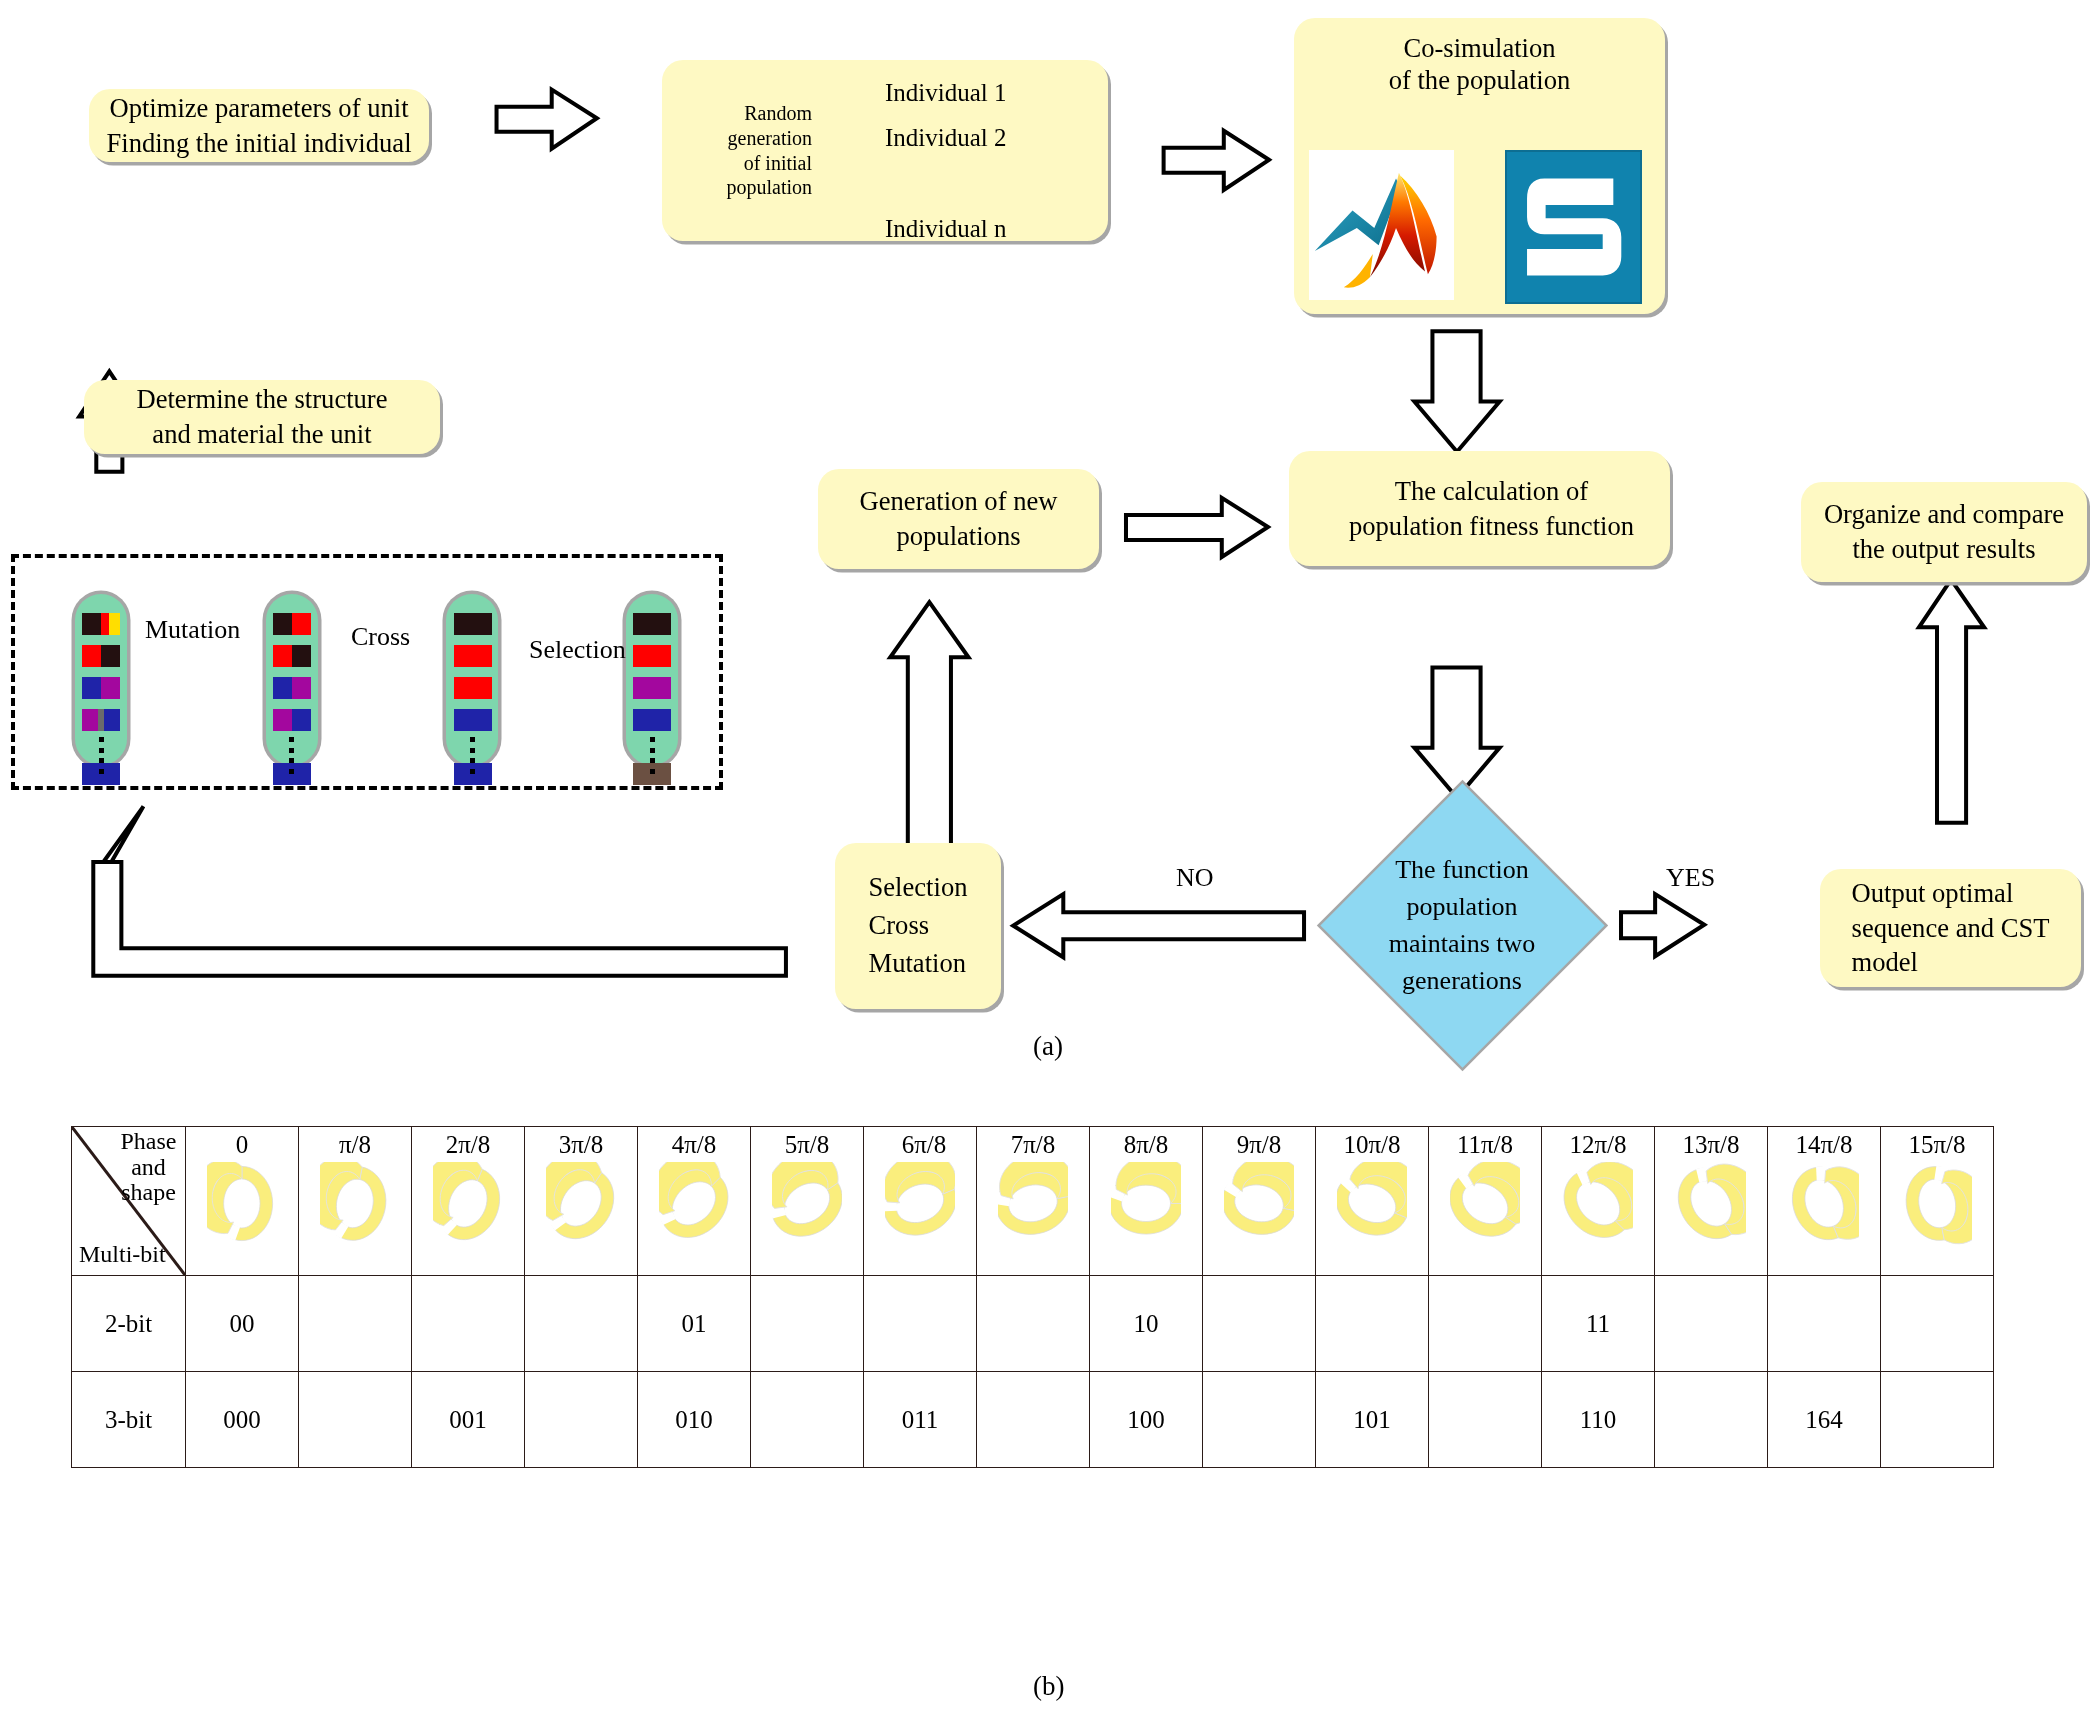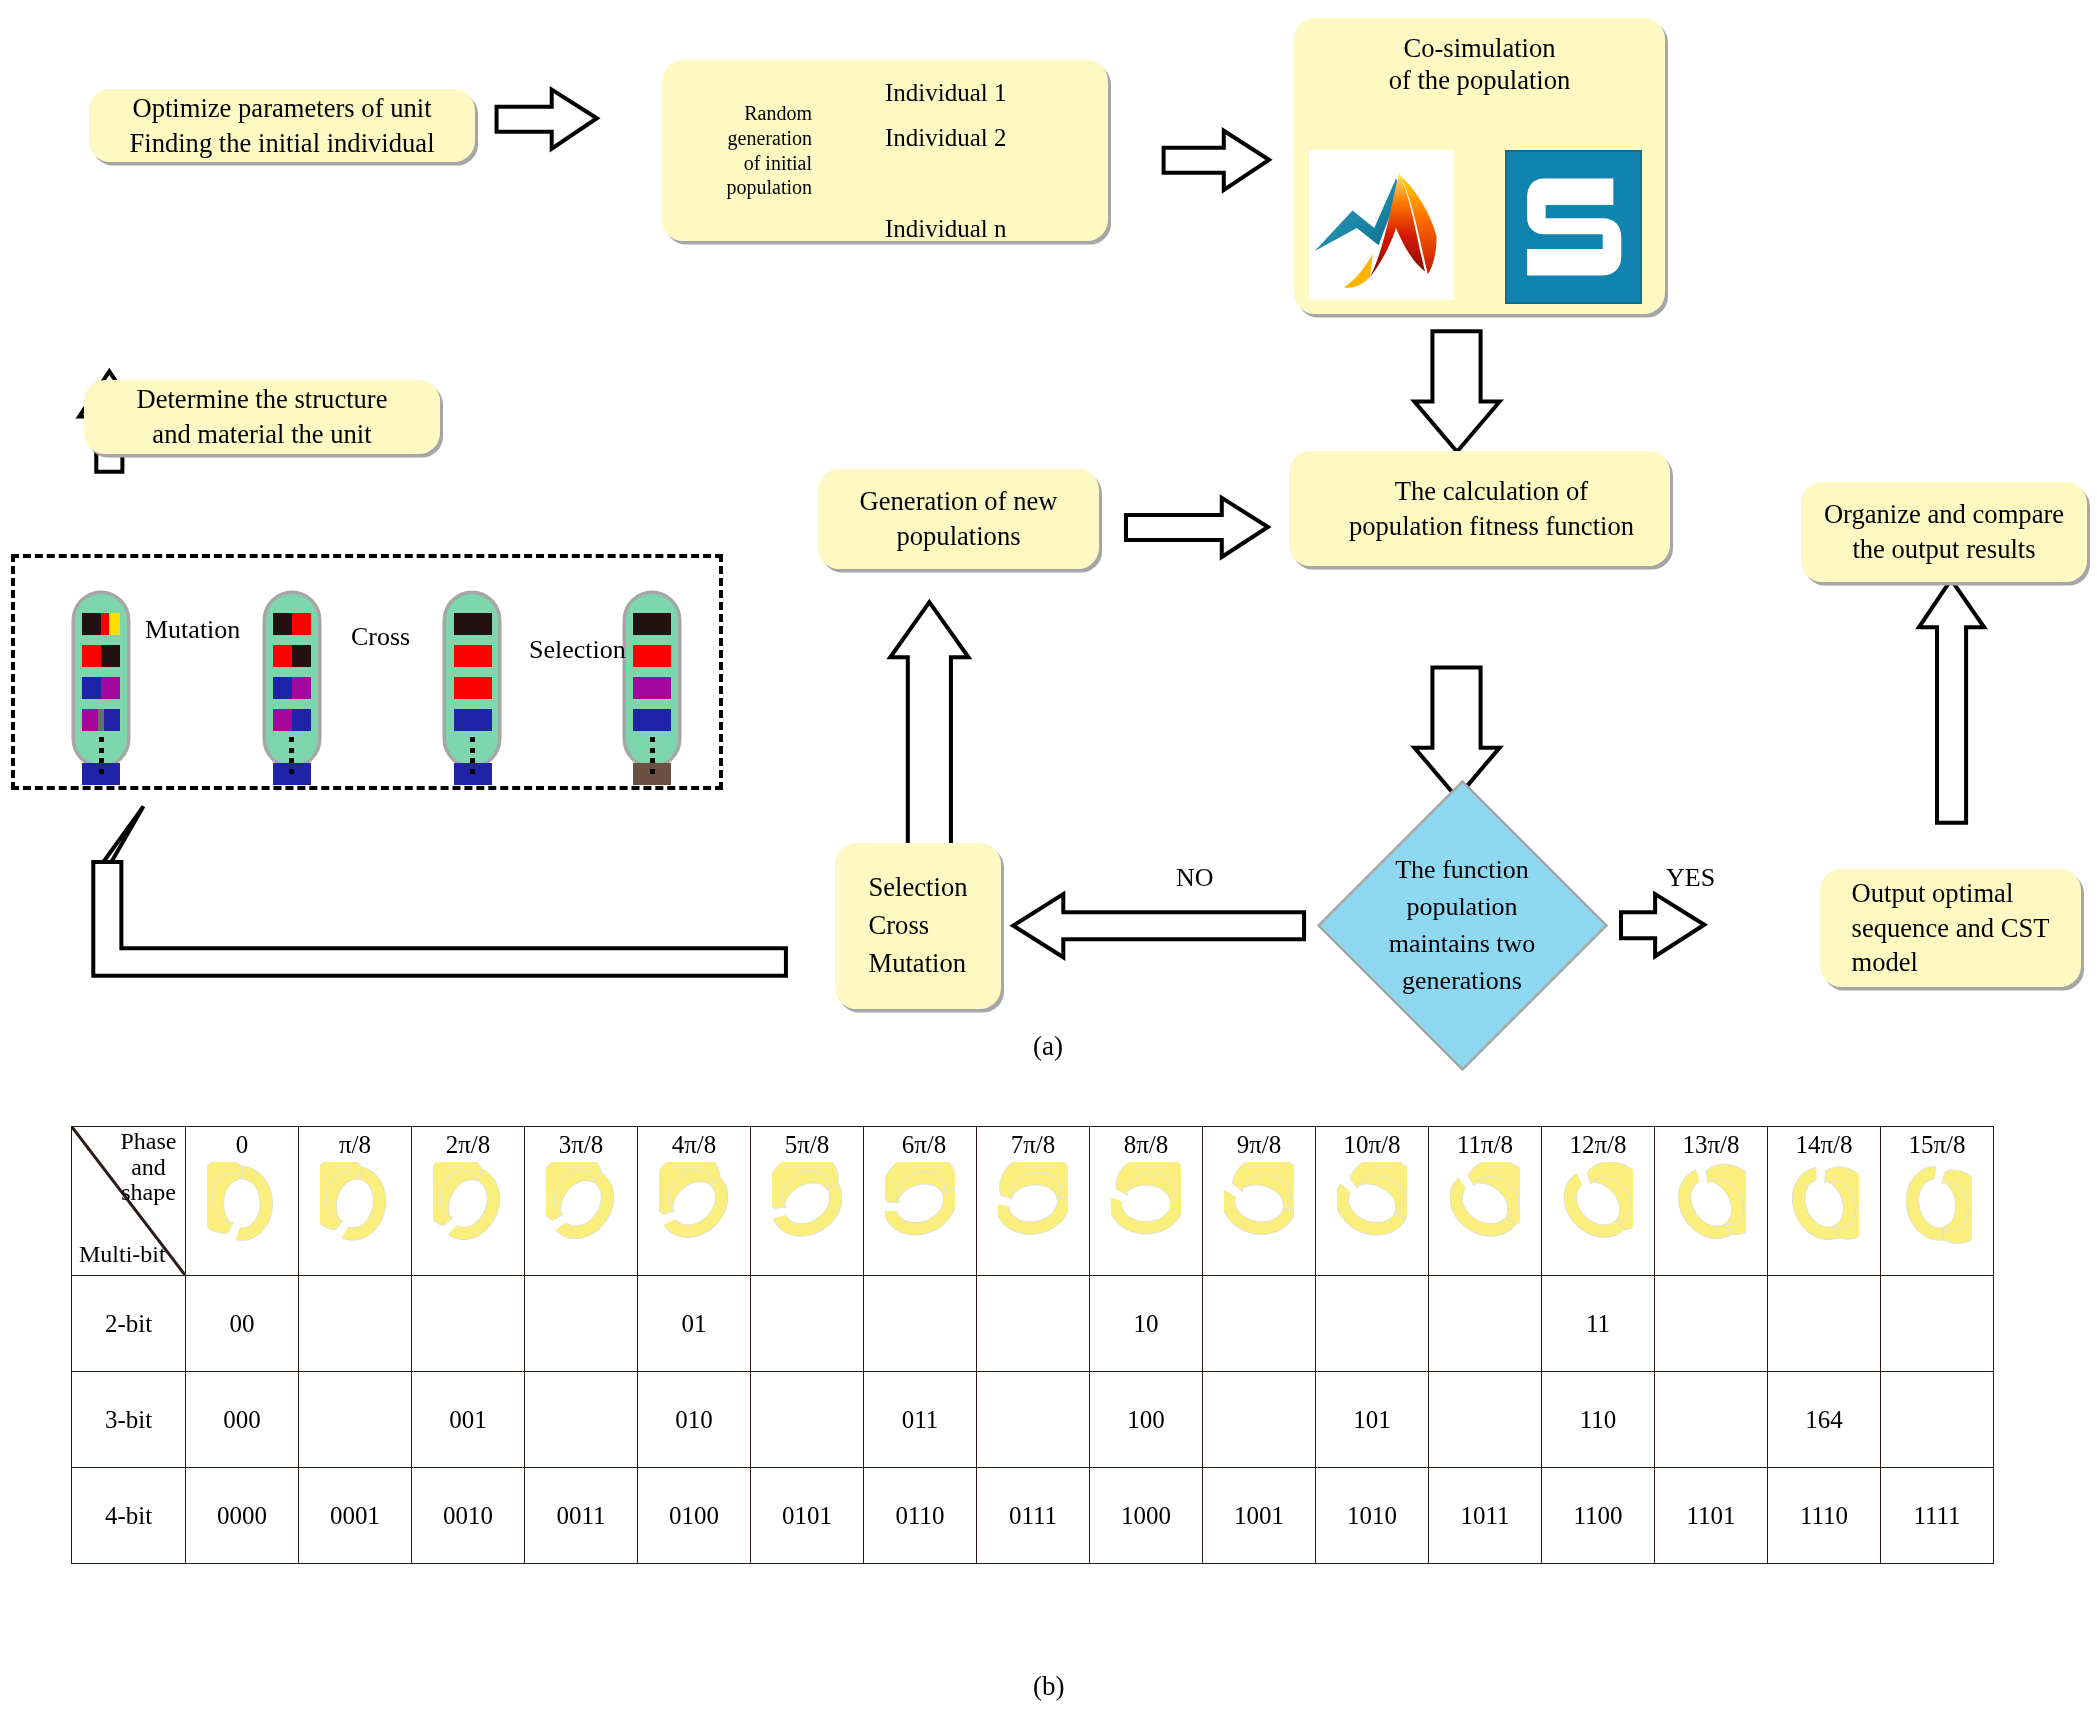--- a/index.html
+++ b/index.html
@@ -143,21 +143,21 @@
   <g>
     <line class="solidline" x1="900" y1="1348" x2="690" y2="1348"></line>
     <polygon class="solidarrow" points="648,1348 714,1310 714,1386"></polygon>
   </g>
   <g>
     <line class="solidline" x1="1290" y1="1370" x2="1080" y2="1370"></line>
     <polygon class="solidarrow" points="1038,1370 1104,1332 1104,1408"></polygon>
   </g>
 </svg>
 
-<div class="box" style="left:89px;top:89px;width:386px;height:73px;align-items:center;">
+<div class="box" style="left:89px;top:89px;width:340px;height:73px;align-items:center;">
   <span style="white-space:pre-line">Optimize  parameters of  unit
 Finding the initial individual</span>
 </div>
 
 <div class="box" style="left:84px;top:380px;width:356px;height:74px;">
   <span style="white-space:pre-line">Determine the structure
 and material the unit</span>
 </div>
 
 <div class="box" style="left:662px;top:60px;width:446px;height:181px;justify-content:flex-start;">
@@ -625,36 +625,17 @@
         <td class="r3"></td>
         <td class="r3">100</td>
         <td class="r3"></td>
         <td class="r3">101</td>
         <td class="r3"></td>
         <td class="r3">110</td>
         <td class="r3"></td>
         <td class="r3">164</td>
         <td class="r3"></td>
       </tr>
-      <tr>
-        <td class="rowlabel r4">4-bit</td>
-        <td class="r4">0000</td>
-        <td class="r4">0001</td>
-        <td class="r4">0010</td>
-        <td class="r4">0011</td>
-        <td class="r4">0100</td>
-        <td class="r4">0101</td>
-        <td class="r4">0110</td>
-        <td class="r4">0111</td>
-        <td class="r4">1000</td>
-        <td class="r4">1001</td>
-        <td class="r4">1010</td>
-        <td class="r4">1011</td>
-        <td class="r4">1100</td>
-        <td class="r4">1101</td>
-        <td class="r4">1110</td>
-        <td class="r4">1111</td>
-      </tr>
     </tbody>
 </table>
 
 <div class="fig-cap" style="left:1033px;top:1671px;">(b)</div>
 
 
 </body></html>

